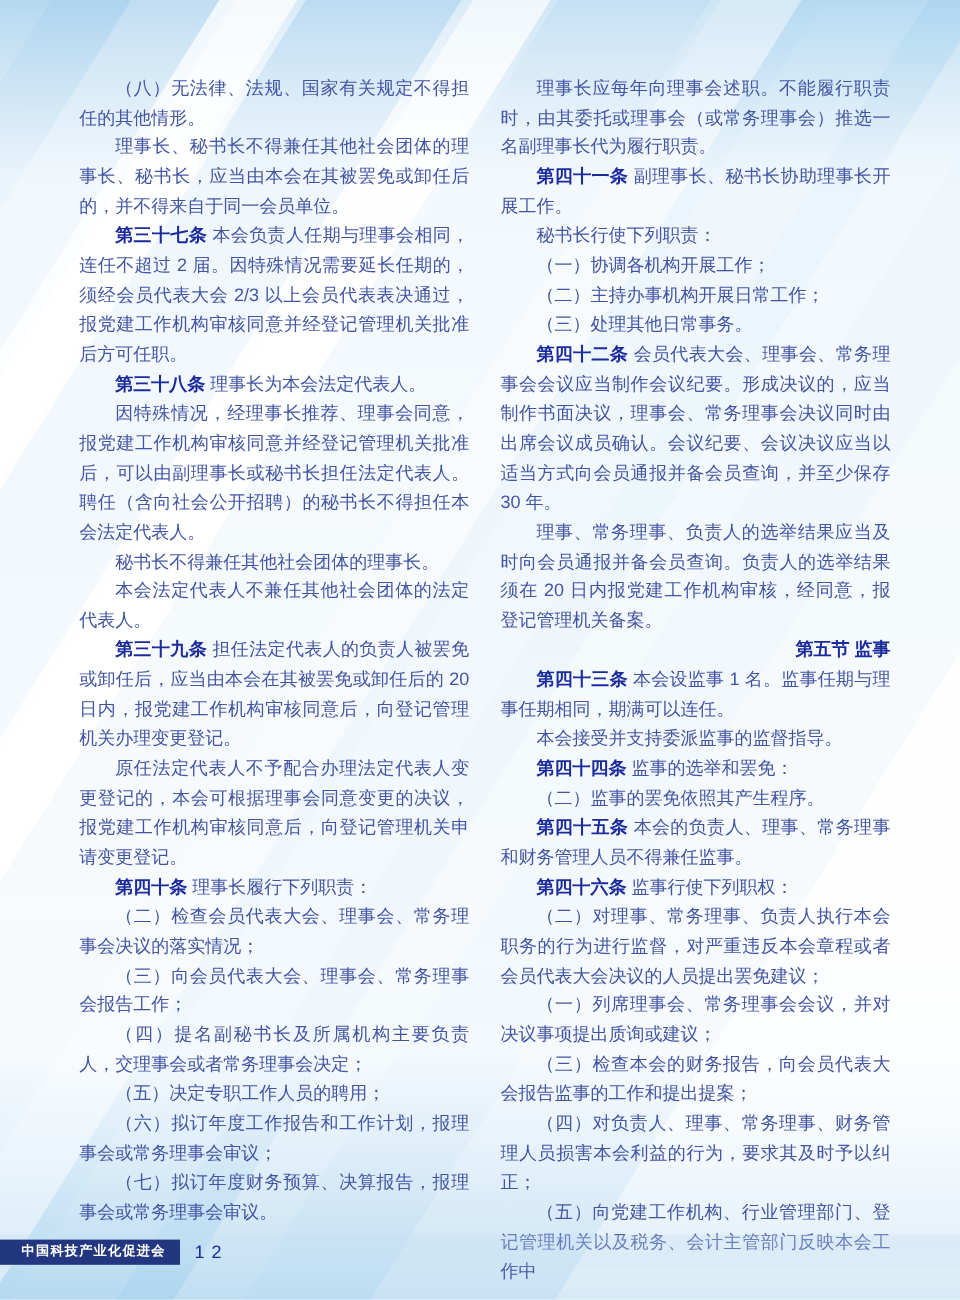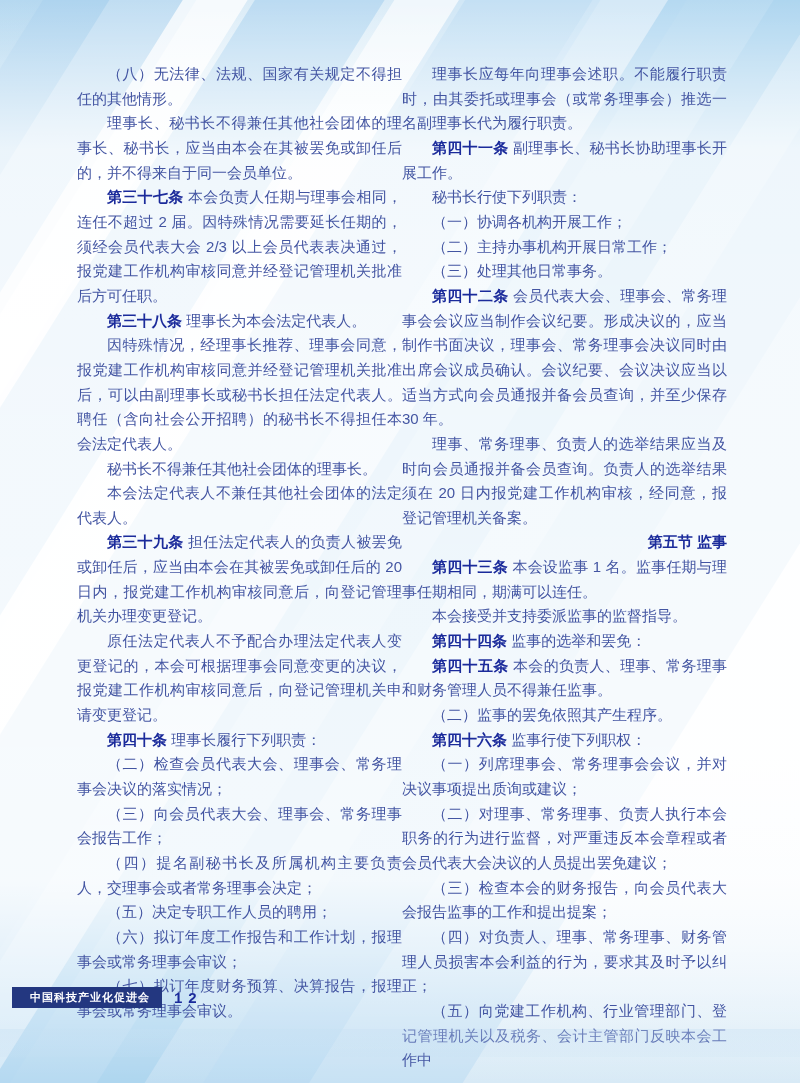--- a/index.html
+++ b/index.html
@@ -29,53 +29,52 @@
   .s7{left:336px;width:130px;background:rgba(150,202,236,.50);}
   .s8{left:446px;width:180px;background:rgba(165,208,238,.45);}
   .s9{left:556px;width:220px;background:rgba(185,218,242,.55);}
   .fade{
     position:absolute;inset:0;z-index:1;
     background:linear-gradient(180deg,rgba(255,255,255,0) 0px,rgba(255,255,255,.72) 150px,rgba(255,255,255,.80) 880px,rgba(255,255,255,.30) 1000px,rgba(255,255,255,0) 1083px);
   }
   
   .content{
     position:absolute;inset:0;z-index:2;
-    display:flex;
+    display:flex;gap:26px;
     padding:62px 58px 0 66px;
-    margin-left:11px;
   }
   .col{
     width:325px;flex:0 0 325px;
     font-size:15px;line-height:24.65px;
     color:var(--body-text);
     text-align:justify;
   }
   .para{text-indent:2em;}
   .para b{font-weight:bold;color:var(--navy);}
   .section-heading{
     text-indent:0;text-align:right;
     font-weight:bold;color:var(--navy);
   }
   
   .footer-band{
     position:absolute;left:0;top:1029px;width:100%;height:28px;z-index:2;
     background:linear-gradient(180deg,rgba(198,224,243,.35),rgba(198,224,243,.15));
   }
   .footer{
-    position:absolute;left:0;top:987px;z-index:3;
-    display:flex;align-items:center;margin-left:12px;
+    position:absolute;left:0;top:1033px;z-index:3;
+    display:flex;align-items:center;
   }
   .footer-bar{
     background:var(--footer-bar);color:var(--footer-text);
     font-size:11px;font-weight:bold;letter-spacing:1px;
     height:21px;line-height:21px;
     padding:0 12px 0 18px;
   }
   .page-num{
-    color:var(--navy);font-weight:bold;font-size:15px;
+    color:var(--navy);font-weight:normal;font-size:15px;
     letter-spacing:6px;margin-left:12px;
   }
 </style>
 </head>
 <body>
 
 <div class="bg">
   <div class="stripe s0"></div>
   <div class="stripe s1"></div>
   <div class="stripe s2"></div>
@@ -114,25 +113,25 @@
       <div class="para">秘书长行使下列职责：</div>
       <div class="para">（一）协调各机构开展工作；</div>
       <div class="para">（二）主持办事机构开展日常工作；</div>
       <div class="para">（三）处理其他日常事务。</div>
       <div class="para"><b>第四十二条</b> 会员代表大会、理事会、常务理事会会议应当制作会议纪要。形成决议的，应当制作书面决议，理事会、常务理事会决议同时由出席会议成员确认。会议纪要、会议决议应当以适当方式向会员通报并备会员查询，并至少保存 30 年。</div>
       <div class="para">理事、常务理事、负责人的选举结果应当及时向会员通报并备会员查询。负责人的选举结果须在 20 日内报党建工作机构审核，经同意，报登记管理机关备案。</div>
       <div class="para section-heading"><b>第五节 监事</b></div>
       <div class="para"><b>第四十三条</b> 本会设监事 1 名。监事任期与理事任期相同，期满可以连任。</div>
       <div class="para">本会接受并支持委派监事的监督指导。</div>
       <div class="para"><b>第四十四条</b> 监事的选举和罢免：</div>
+      <div class="para">（二）监事的罢免依照其产生程序。</div>
       <div class="para"><b>第四十五条</b> 本会的负责人、理事、常务理事和财务管理人员不得兼任监事。</div>
-      <div class="para">（二）监事的罢免依照其产生程序。</div>
       <div class="para"><b>第四十六条</b> 监事行使下列职权：</div>
+      <div class="para">（二）对理事、常务理事、负责人执行本会职务的行为进行监督，对严重违反本会章程或者会员代表大会决议的人员提出罢免建议；</div>
       <div class="para">（一）列席理事会、常务理事会会议，并对决议事项提出质询或建议；</div>
-      <div class="para">（二）对理事、常务理事、负责人执行本会职务的行为进行监督，对严重违反本会章程或者会员代表大会决议的人员提出罢免建议；</div>
       <div class="para">（三）检查本会的财务报告，向会员代表大会报告监事的工作和提出提案；</div>
       <div class="para">（四）对负责人、理事、常务理事、财务管理人员损害本会利益的行为，要求其及时予以纠正；</div>
       <div class="para">（五）向党建工作机构、行业管理部门、登记管理机关以及税务、会计主管部门反映本会工作中</div>
     </div>
 </div>
 
 <div class="footer-band"></div>
 <div class="footer">
   <div class="footer-bar">中国科技产业化促进会</div>
   <div class="page-num">12</div>

